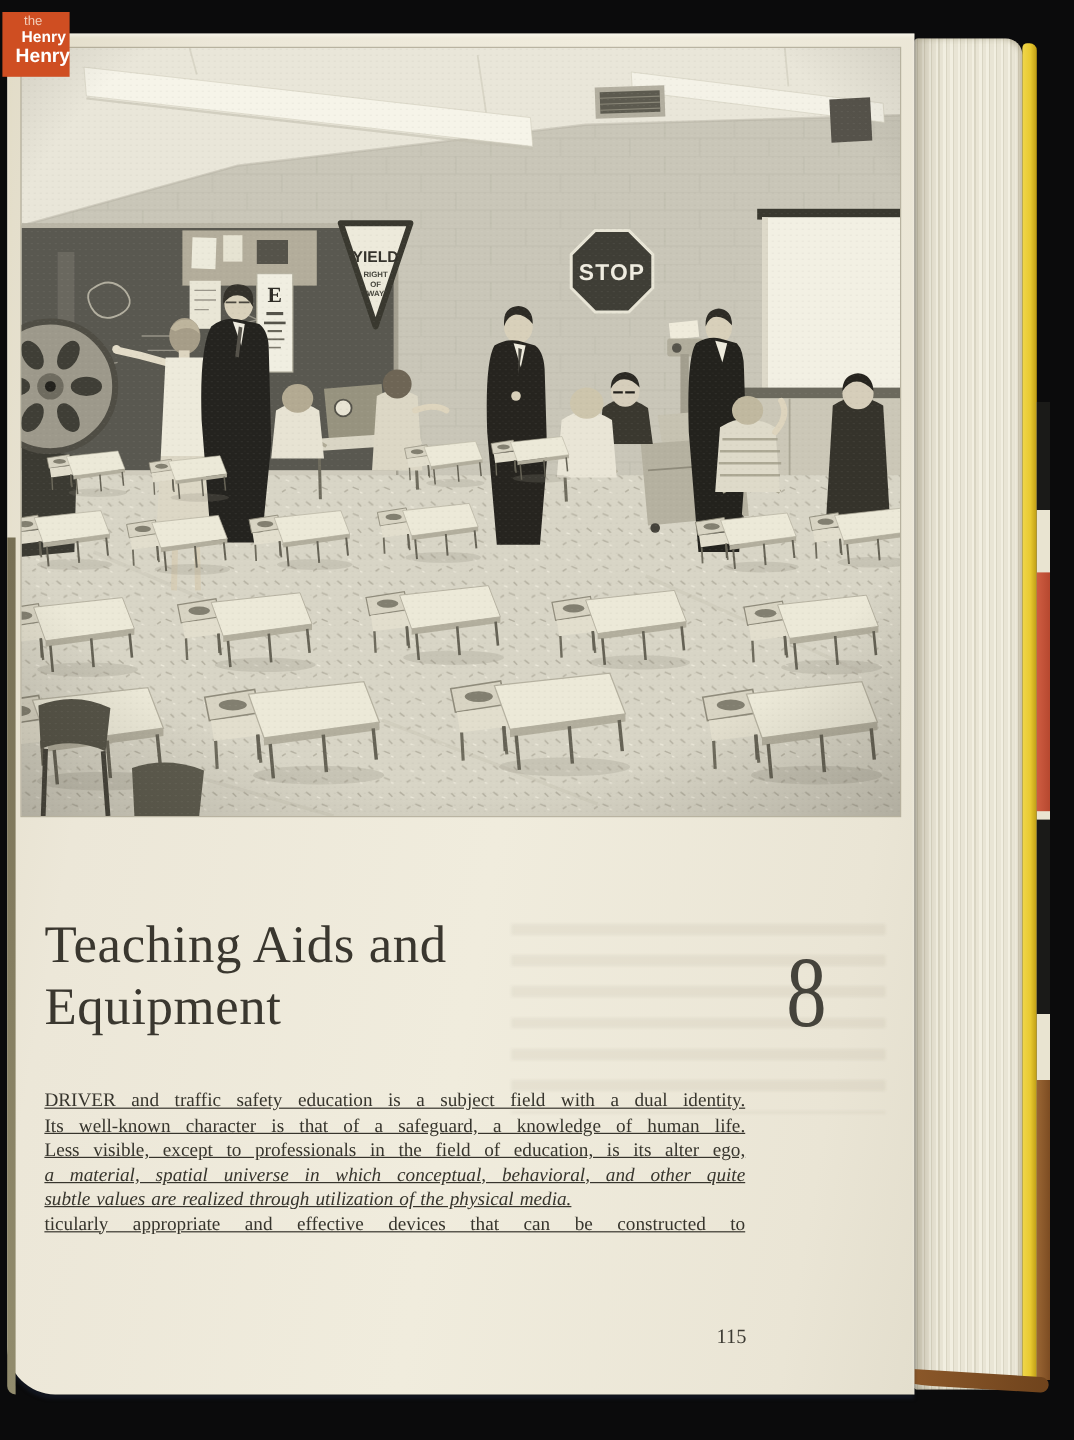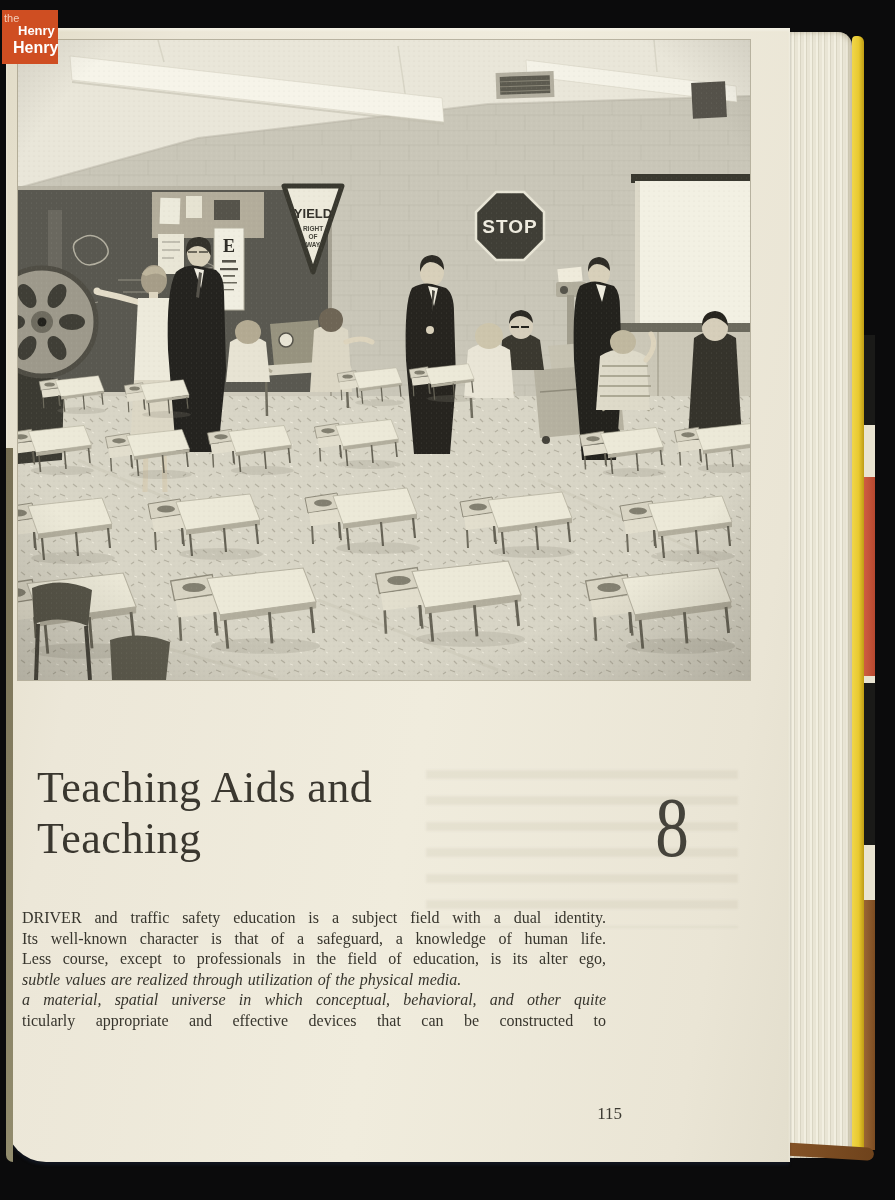--- a/index.html
+++ b/index.html
@@ -3,21 +3,21 @@
 <meta charset="utf-8">
 <style>
   html,body{margin:0;padding:0;background:#000;}
   .stage{position:relative;width:895px;height:1200px;background:#0b0b0c;overflow:hidden;
          font-family:"Liberation Serif",serif;}
   
   .book{position:absolute;left:6px;top:28px;width:869px;height:1134px;}
   .page{position:absolute;left:0;top:0;width:756px;height:1134px;
         background:linear-gradient(100deg,#e2dcc8 0%,#ece7d8 18%,#f0ecdd 55%,#eae5d5 88%,#e3decd 100%);
         border-radius:6px 0 0 40px;
-        box-shadow:0 4px 3px -1px rgba(22,28,44,.6), inset 0 2px 3px rgba(255,255,250,.5);padding-left:28px;}
+        box-shadow:0 4px 3px -1px rgba(22,28,44,.6), inset 0 2px 3px rgba(255,255,250,.5);}
   .fore-edge{position:absolute;left:756px;top:4px;width:90px;height:1126px;
         background:repeating-linear-gradient(90deg,#f2efe1 0 2px,#d9d5c3 2px 3px,#e9e5d5 3px 6px);
         border-radius:3px 14px 10px 2px;
         box-shadow:inset 16px 0 18px -12px rgba(95,85,60,.5), inset -3px 0 4px rgba(120,105,70,.35);}
   .jacket-yellow{position:absolute;left:846px;top:8px;width:12px;height:1120px;
         background:linear-gradient(90deg,#f0d64a,#e8c930 55%,#bf9d14);border-radius:4px 6px 4px 2px;}
   .band-column{position:absolute;left:858px;top:307px;width:11px;height:815px;background:#e9e4d1;}
   .band{position:absolute;left:0;width:11px;}
   .band-black-top{top:0;height:90px;background:#1a1a18;}
   .band-red{top:142px;height:199px;background:linear-gradient(90deg,#cf5d42,#b6482f);}
@@ -33,32 +33,32 @@
         box-shadow:0 0 0 1px rgba(120,112,90,.45);background:#c9c6b8;}
   .photo svg{display:block;}
   
   .chapter-title{position:absolute;left:31px;top:734px;margin:0;font-weight:normal;
         font-size:44px;line-height:51px;color:#3a372f;letter-spacing:.5px;}
   .chapter-number{position:absolute;left:630px;top:752px;width:72px;text-align:center;
         font-size:84px;line-height:1.15;color:#45433b;transform:scaleX(.8);}
   .ghost-text{position:absolute;left:420px;top:742px;width:312px;height:158px;
         background:repeating-linear-gradient(180deg,rgba(134,124,96,.12) 0 9px,rgba(0,0,0,0) 9px 26px);
         filter:blur(1.3px);opacity:.75;}
-  .body-block{position:absolute;left:16px;top:880px;width:584px;color:#37352d;
-        font-size:16px;line-height:20.5px;}
+  .body-block{position:absolute;left:31px;top:880px;width:584px;color:#37352d;
+        font-size:16px;line-height:20.5px;text-decoration:underline;}
   .bl{margin:0;text-align:justify;text-align-last:justify;word-spacing:1px;}
   .bl.it{font-style:italic;}
   .bl.end{text-align-last:left;}
   .bl.ind{text-indent:26px;}
   .folio{position:absolute;left:540px;top:1052px;width:76px;text-align:right;
         font-size:17px;color:#3c3a32;margin-top:24px;}
   
   .logo{position:absolute;left:2px;top:10px;width:56px;height:54px;background:#cf4e22;
         color:#fff;font-family:"Liberation Sans",sans-serif;}
-  .logo-the{position:absolute;left:2px;top:2px;font-size:11px;color:#f3cdb9;}
+  .logo-the{position:absolute;left:18px;top:2px;font-size:11px;color:#f3cdb9;}
   .logo-henry{position:absolute;left:16px;top:13px;font-size:13px;font-weight:700;}
   .logo-ford{position:absolute;left:11px;top:29px;font-size:16px;font-weight:700;}
 </style>
 </head>
 <body>
 
 <div class="stage">
 
   <div class="book">
 
@@ -332,30 +332,30 @@
 
           <rect width="732" height="640" fill="url(#grain)" opacity="0.45"></rect>
           <rect width="732" height="640" fill="url(#vig)"></rect>
         </svg>
       </div>
 
       <div class="ghost-text"></div>
 
       <h1 class="chapter-title">
         <span>Teaching Aids and</span><br>
-        <span>Teaching</span>
+        <span>Equipment</span>
       </h1>
       <div class="chapter-number">8</div>
 
       <div class="body-block">
         <p class="bl">DRIVER and traffic safety education is a subject field with a dual identity.</p>
         <p class="bl">Its well-known character is that of a safeguard, a knowledge of human life.</p>
-        <p class="bl">Less course, except to professionals in the field of education, is its alter ego,</p>
+        <p class="bl">Less visible, except to professionals in the field of education, is its alter ego,</p>
+        <p class="bl it">a material, spatial universe in which conceptual, behavioral, and other quite</p>
         <p class="bl it end">subtle values are realized through utilization of the physical media.</p>
-        <p class="bl it">a material, spatial universe in which conceptual, behavioral, and other quite</p>
         <p class="bl">ticularly appropriate and effective devices that can be constructed to</p>
       </div>
 
       <div class="folio">115</div>
     </div>
 
     <div class="gutter-strip"></div>
   </div>
 
   <div class="logo">

